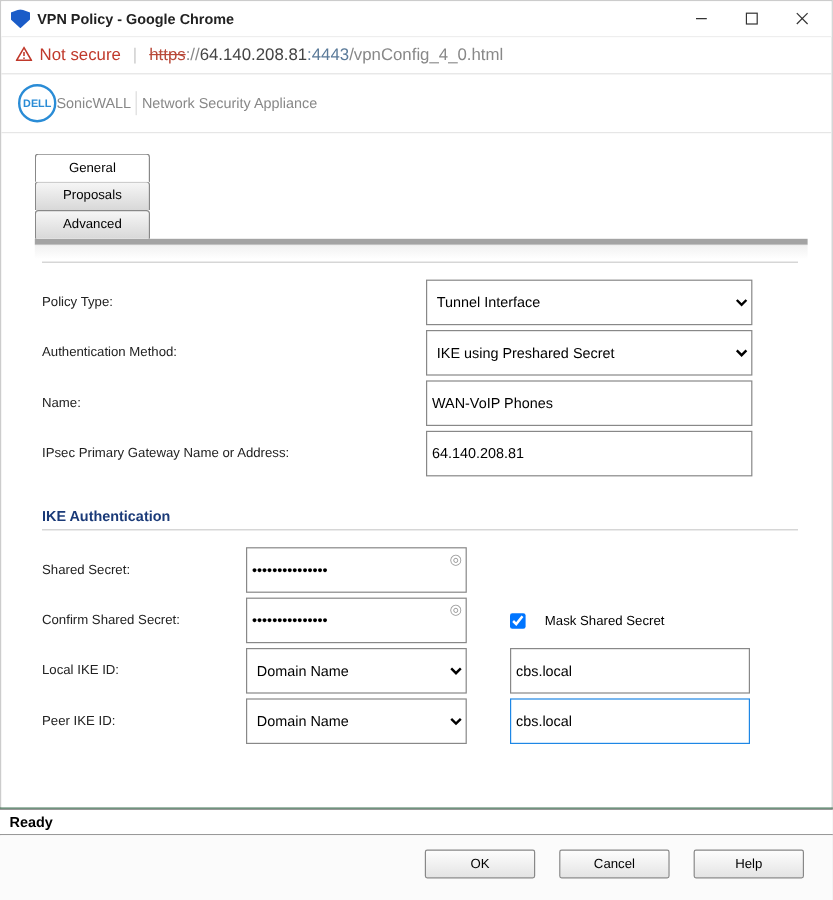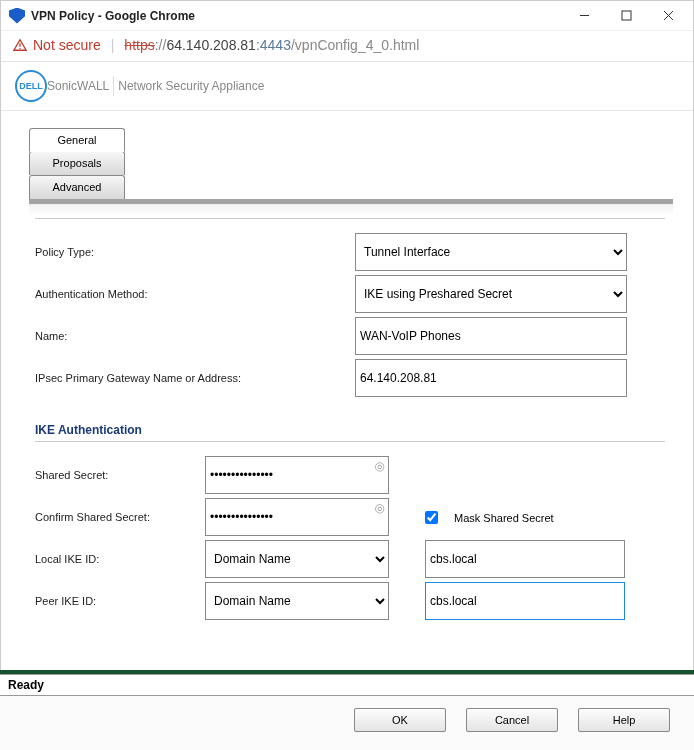--- a/index.html
+++ b/index.html
@@ -148,21 +148,21 @@
   .pw-wrap .eye {
     position: absolute; right: 4px; top: 3px;
     color: #999;
   }
   input.peer-focus { border: 1px solid #1e87e5; outline: none; }
 
   
   .footer {
     position: absolute;
     bottom: 0; left: 0; right: 0;
-    border-top: 4px solid #14532d;
+    border-top: 1px solid #14532d;
   }
   .statusbar {
     border: 1px solid #999;
     border-right: none; border-left: none;
     padding: 3px 8px;
     font-size: 12px;
     font-weight: bold;
     background: #fff;
   }
   .button-row {

